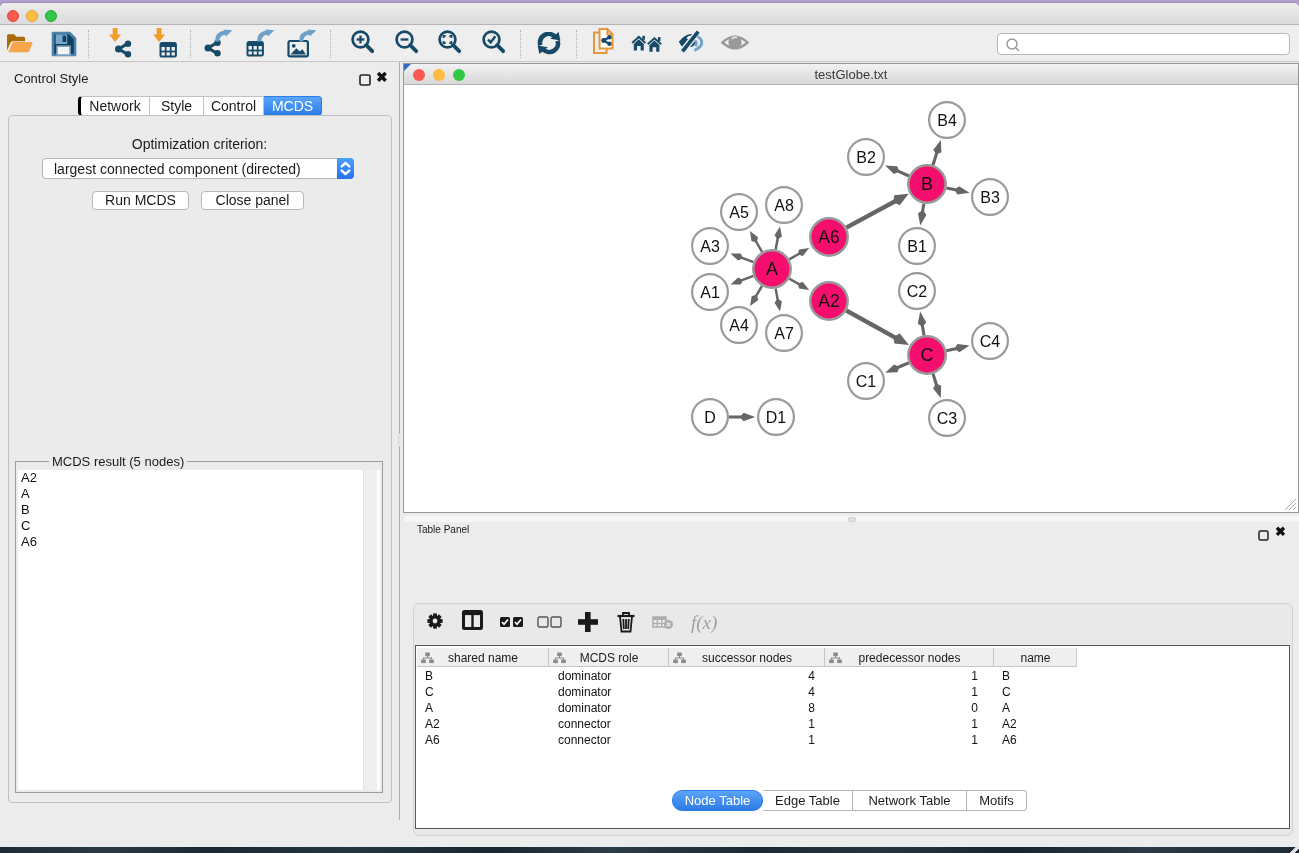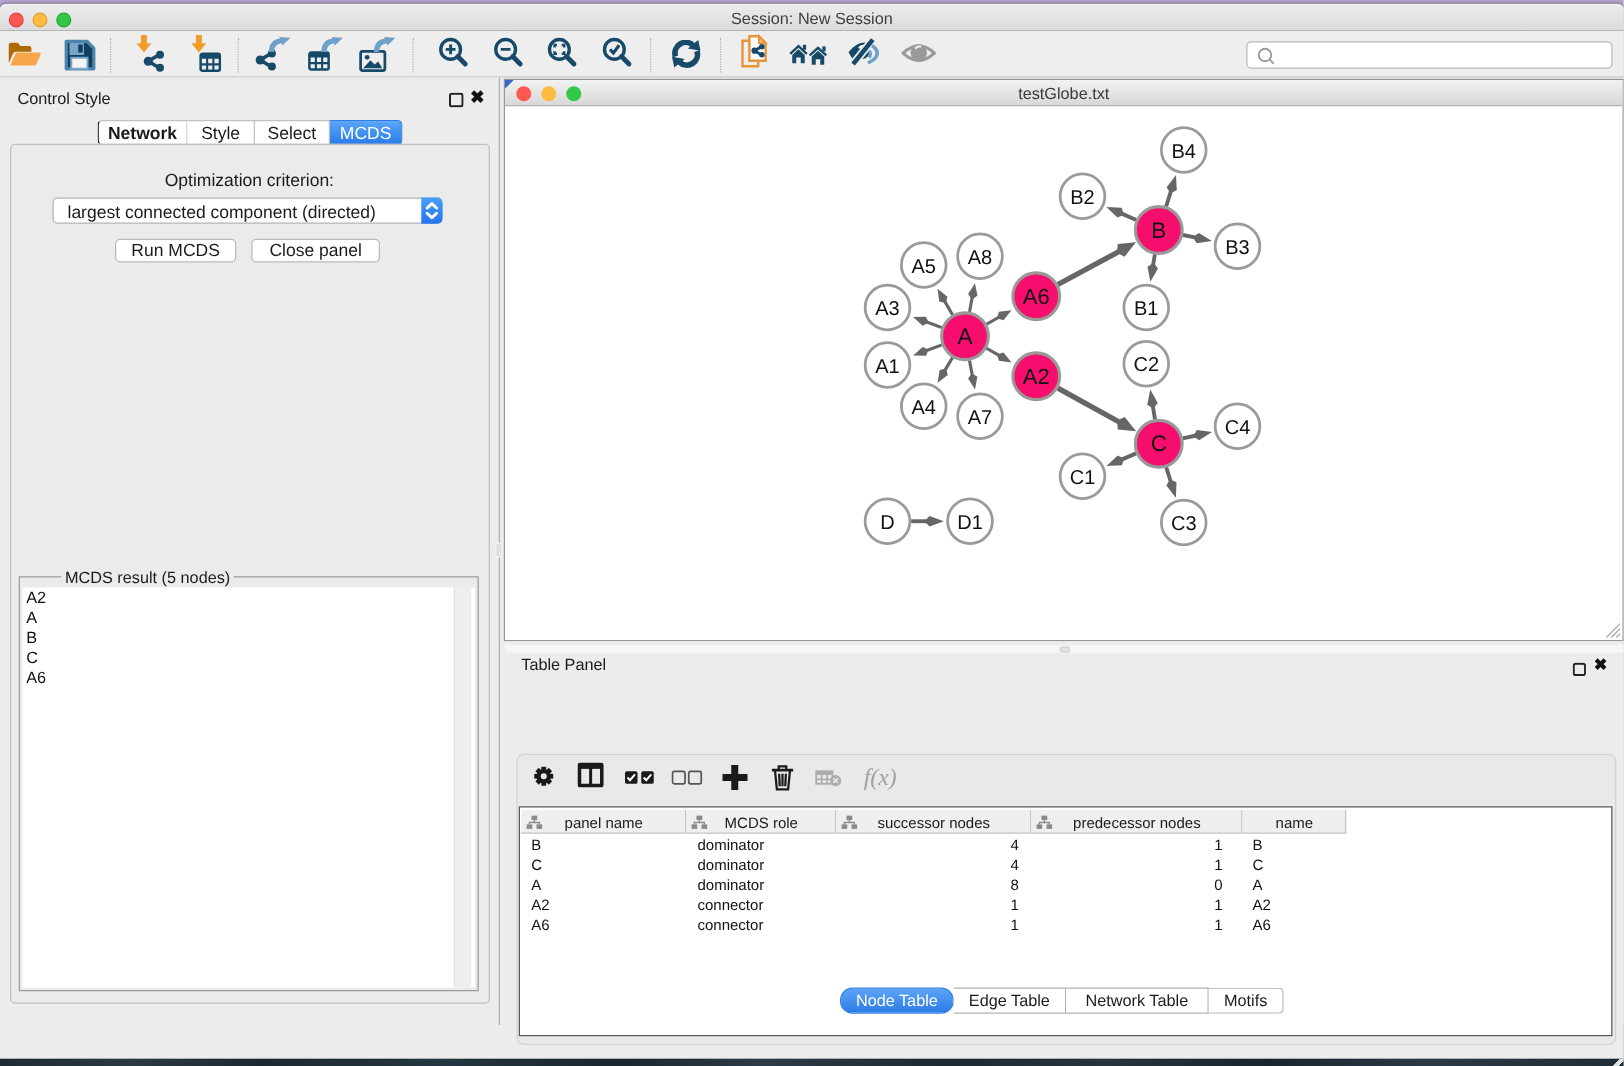--- a/index.html
+++ b/index.html
@@ -26,21 +26,21 @@
 #searchbox { position:absolute; left:997px; top:8px; width:293px; height:22px;
   background:#fff; border:1px solid #b9b9b9; border-radius:4px; }
 
 #cpanel { left:0; top:59px; width:400px; height:758px; background:#ececec;
   border-right:1px solid #adadad; }
 #cp-title { left:14px; top:9px; font-size:13px; color:#1b1b1b; }
 .winbtns { position:absolute; font-size:13px; color:#111; }
 #cp-tabs { left:78px; top:34px; height:20px; display:flex; position:absolute; }
 .tab { height:20px; background:#fff; border:1px solid #c2c2c2; border-left:none;
   font-size:14px; color:#1b1b1b; text-align:center; line-height:19px; }
-.tab.first { border-left:1px solid #000000; border-radius:4px 0 0 4px;font-weight:bold; }
+.tab.first { border-left:3px solid #000000; border-radius:4px 0 0 4px; }
 .tab.last { border-radius:0 4px 4px 0; }
 .tab.sel { background:linear-gradient(#59a5f8,#2a7de8); color:#fff; border-color:#2a7de8; }
 #cp-box { left:8px; top:53px; width:384px; height:688px; background:#ebebeb;
   border:1px solid #c0c0c0; border-radius:4px; }
 #opt-label { width:100%; text-align:center; top:74px; font-size:14px; color:#1b1b1b; }
 #dropdown { left:42px; top:96px; width:312px; height:21px; background:#fff;
   border:1px solid #b4b4b4; border-radius:4px; font-size:14px; color:#1b1b1b; }
 #dropdown span { position:absolute; left:11px; top:2px; }
 #dd-step { position:absolute; right:-1px; top:-1px; width:17px; height:21px;
   background:linear-gradient(#49a0f8,#2573ee); border-radius:0 4px 4px 0; }
@@ -55,21 +55,21 @@
 #gb-scroll { position:absolute; left:345px; top:0; width:14px; height:320px; background:#efefef; border-left:1px solid #e2e2e2;}
 
 #netwin { left:403px; top:60px; width:896px; height:450px; background:#fff;
   border:1px solid #979797; }
 #net-title { left:0; top:0; width:894px; height:21px;
   background:linear-gradient(#f2f2f2,#d8d8d8); border-bottom:1px solid #b0b0b0; }
 #net-title .tl { position:absolute; top:4.5px; width:12px; height:12px; border-radius:50%; }
 #net-title-text { width:100%; text-align:center; top:3px; font-size:13px; color:#3a3a3a; }
 
 #tpanel { left:400px; top:510px; width:899px; height:307px; background:#ececec; }
-#tp-title { left:17px; top:11px; font-size:13px; color:#1b1b1b; }
+#tp-title { left:17px; top:11px; font-size:10px; color:#1b1b1b; }
 #tp-box { left:13px; top:42px; width:880px; height:233px; background:#e9e9e9;
   border:1px solid #d2d2d2; border-radius:6px;margin-top:48px; }
 #ttable { position:absolute; left:1px; top:41px; width:875px; height:184px; background:#fff;
   border:1px solid #565656; }
 .hcell { position:absolute; top:2px; height:19px; background:#efefef;
   border-right:1px solid #c6c6c6; border-bottom:1px solid #c6c6c6;
   font-size:12px; color:#1b1b1b; }
 .hcell span { position:absolute; top:3px; }
 .trow { position:absolute; font-size:12px; color:#111; height:16px; line-height:16px; }
 .cell { position:absolute; }
@@ -87,21 +87,20 @@
 #list-btn { position:absolute; left:11px; top:7px; width:26px; height:21px; background:#f7f7f7;
   border:1px solid #b0b0b0; border-radius:3px; }
 </style></head>
 <body>
 <div class="abs" id="desktop-top"></div>
 <div class="abs" id="mainwin">
   <div class="abs" id="titlebar">
     <div class="tl" style="left:7px;background:#fc5953;border:0.5px solid #e2443f;"></div>
     <div class="tl" style="left:26px;background:#fdbb40;border:0.5px solid #e0a133;"></div>
     <div class="tl" style="left:45px;background:#33c748;border:0.5px solid #27a538;"></div>
-    <div class="abs" id="title-text">Session: New Session</div>
   </div>
   <div class="abs" id="toolbar">
     <svg class="ticon" style="left:5px;top:7px" width="30" height="22" viewBox="0 0 30 22">
         <path d="M2 17.5 L2 3.8 Q2 2.2 3.6 2.2 L9.2 2.2 L11.4 4.8 L18.3 4.8 Q20.1 4.8 20.1 6.6 L20.1 9.3 L7.9 9.3 Q6.1 9.3 5.3 11 L2 18.6 Z" fill="#ad6a07"></path>
 <path d="M3.2 20.3 L7.1 11.4 Q7.7 10 9.2 10 L26.3 10 Q28.1 10 27.4 11.7 L24.2 19.2 Q23.7 20.3 22.4 20.3 Z" fill="#f6a74c"></path>
       </svg>
     <svg class="ticon" style="left:51px;top:6px" width="26" height="26" viewBox="0 0 26 26">
         <path d="M2 2 L18.5 2 L24 7.5 L24 24 L2 24 Z" fill="#123f5e"></path>
 <path d="M2 2 L18.5 2 L24 7.5 L24 24 L2 24 Z" fill="none" stroke="#4c83aa" stroke-width="2.6" stroke-linejoin="round"></path>
 <rect x="4.6" y="3.4" width="11.6" height="9.6" fill="#78a7c8"></rect>
@@ -258,21 +257,21 @@
   </div>
   <div class="abs" id="cpanel">
     <div class="abs" id="cp-title">Control Style</div>
     <div class="winbtns" style="left:359px;top:12px;"><svg width="12" height="12">
           <rect x="1" y="1" width="10" height="10" rx="1.5" fill="none" stroke="#222" stroke-width="1.6"></rect>
         </svg></div>
     <div class="winbtns" style="left:376px;top:7px;font-size:14px;font-weight:bold;">✖</div>
     <div id="cp-tabs">
       <div class="tab first" style="width:72px;">Network</div>
       <div class="tab" style="width:54px;">Style</div>
-      <div class="tab" style="width:60px;">Select</div>
+      <div class="tab" style="width:60px;">Control</div>
       <div class="tab sel last" style="width:58px;">MCDS</div>
     </div>
     <div class="abs" id="cp-box"></div>
     <div class="abs" style="left:396px;top:372px;width:6px;height:12px;background:#e0e0e0;border:1px solid #f2f2f2;border-radius:2px;"></div>
     <div class="abs" id="dropdown">
         <span>largest connected component (directed)</span>
       <div id="dd-step"><svg width="17" height="21">
             <path d="M4.7 8.4 L8.5 4.9 L12.3 8.4" fill="none" stroke="#fff" stroke-width="2.4" stroke-linecap="round" stroke-linejoin="round"></path>
             <path d="M4.7 12.6 L8.5 16.1 L12.3 12.6" fill="none" stroke="#fff" stroke-width="2.4" stroke-linecap="round" stroke-linejoin="round"></path>
           </svg></div>
@@ -473,21 +472,21 @@
             <span style="left:4px;top:4px;"><svg width="13" height="12" viewBox="0 0 13 12">
                 <g fill="#8a8a8a">
                   <rect x="4.2" y="0.5" width="4.6" height="3.6"></rect>
                   <rect x="0.2" y="7.5" width="4.6" height="3.6"></rect>
                   <rect x="8.2" y="7.5" width="4.6" height="3.6"></rect>
                 </g>
                 <g stroke="#8a8a8a" stroke-width="1.1" fill="none">
                   <path d="M6.5 4.1 L6.5 6 M2.5 7.5 L2.5 6 L10.5 6 L10.5 7.5"></path>
                 </g>
               </svg></span>
-            <span style="left:0;width:132px;text-align:center;">panel name</span>
+            <span style="left:0;width:132px;text-align:center;">shared name</span>
           </div>
         <div class="hcell" style="left:133px;width:120px;">
             <span style="left:4px;top:4px;"><svg width="13" height="12" viewBox="0 0 13 12">
                 <g fill="#8a8a8a">
                   <rect x="4.2" y="0.5" width="4.6" height="3.6"></rect>
                   <rect x="0.2" y="7.5" width="4.6" height="3.6"></rect>
                   <rect x="8.2" y="7.5" width="4.6" height="3.6"></rect>
                 </g>
                 <g stroke="#8a8a8a" stroke-width="1.1" fill="none">
                   <path d="M6.5 4.1 L6.5 6 M2.5 7.5 L2.5 6 L10.5 6 L10.5 7.5"></path>

